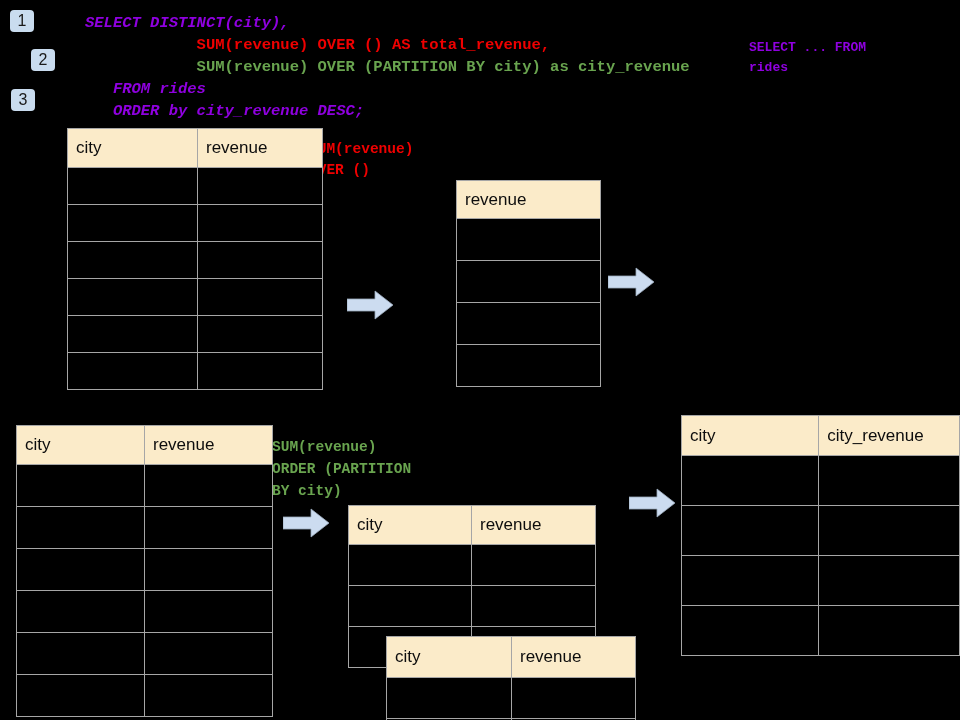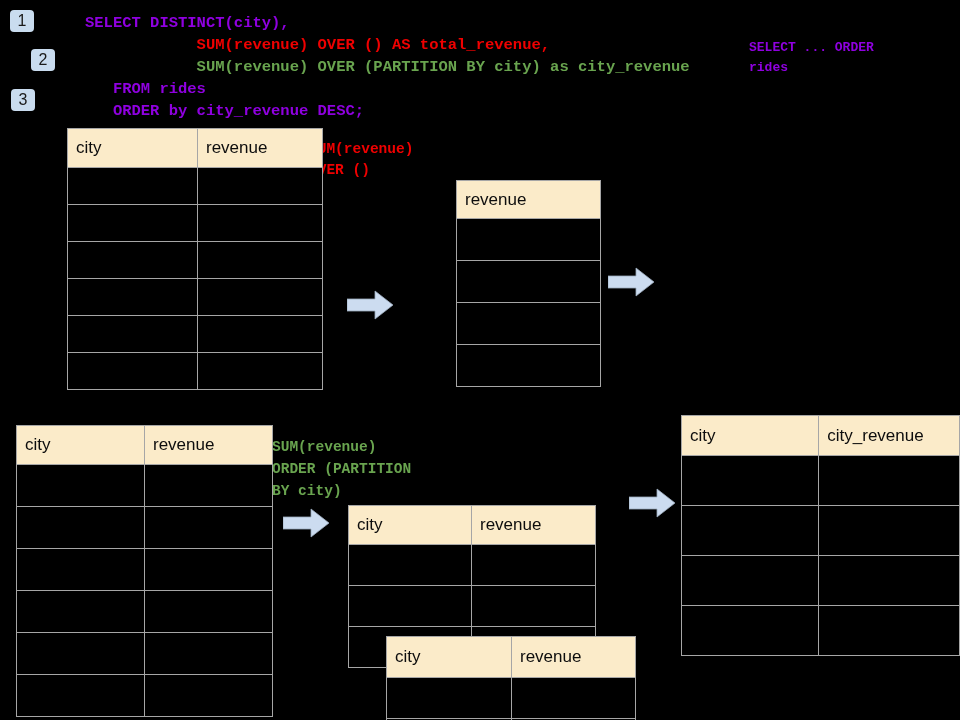--- a/index.html
+++ b/index.html
@@ -34,21 +34,21 @@
   .sql {
     position: absolute;
     font-family: "Liberation Mono", "DejaVu Sans Mono", monospace;
     font-size: 15.5px;
     font-weight: bold;
     line-height: 22px;
     white-space: pre;
     letter-spacing: 0px;
   }
   .sql-line { white-space: pre; }
-  .c-purple { color: #8f00e0; }
+  .c-purple { color: #8f00e0; font-style: italic; }
   .c-red    { color: #ef0000; }
   .c-green  { color: #69a44f; }
 
   
   .ann {
     position: absolute;
     font-family: "Liberation Mono", "DejaVu Sans Mono", monospace;
     font-weight: bold;
     white-space: pre;
   }
@@ -93,21 +93,21 @@
 
   <div id="badges-layer">
       <div class="badge" style="left: 10px; top: 10px; background: rgb(201, 220, 239);">1</div>
       <div class="badge" style="left: 31px; top: 49px; background: rgb(201, 220, 239);">2</div>
       <div class="badge" style="left: 11px; top: 89px; background: rgb(201, 220, 239);">3</div>
     </div>
 
   <div class="sql" id="sql-block" style="left: 85px; top: 12px;"><div class="sql-line c-purple" style="color: rgb(143, 0, 224);">SELECT DISTINCT(city),</div><div class="sql-line c-red" style="color: rgb(239, 0, 0);">            SUM(revenue) OVER () AS total_revenue,</div><div class="sql-line c-green" style="color: rgb(105, 164, 79);">            SUM(revenue) OVER (PARTITION BY city) as city_revenue</div><div class="sql-line c-purple" style="color: rgb(143, 0, 224);">   FROM rides</div><div class="sql-line c-purple" style="color: rgb(143, 0, 224);">   ORDER by city_revenue DESC;</div></div>
 
   <div id="annotations-layer">
-      <div class="ann ann-purple" style="left: 749px; top: 38px;">SELECT ... ORDER
+      <div class="ann ann-purple" style="left: 749px; top: 38px;">SELECT ... FROM
 rides</div>
       <div class="ann ann-red" style="left: 309px; top: 139px;">SUM(revenue)
 OVER ()</div>
       <div class="ann ann-green" style="left: 272px; top: 436px;">SUM(revenue)
 ORDER (PARTITION
 BY city)</div>
     </div>
 
   <div id="tables-layer">
       <table class="tbl" style="left: 67px; top: 128px;">

